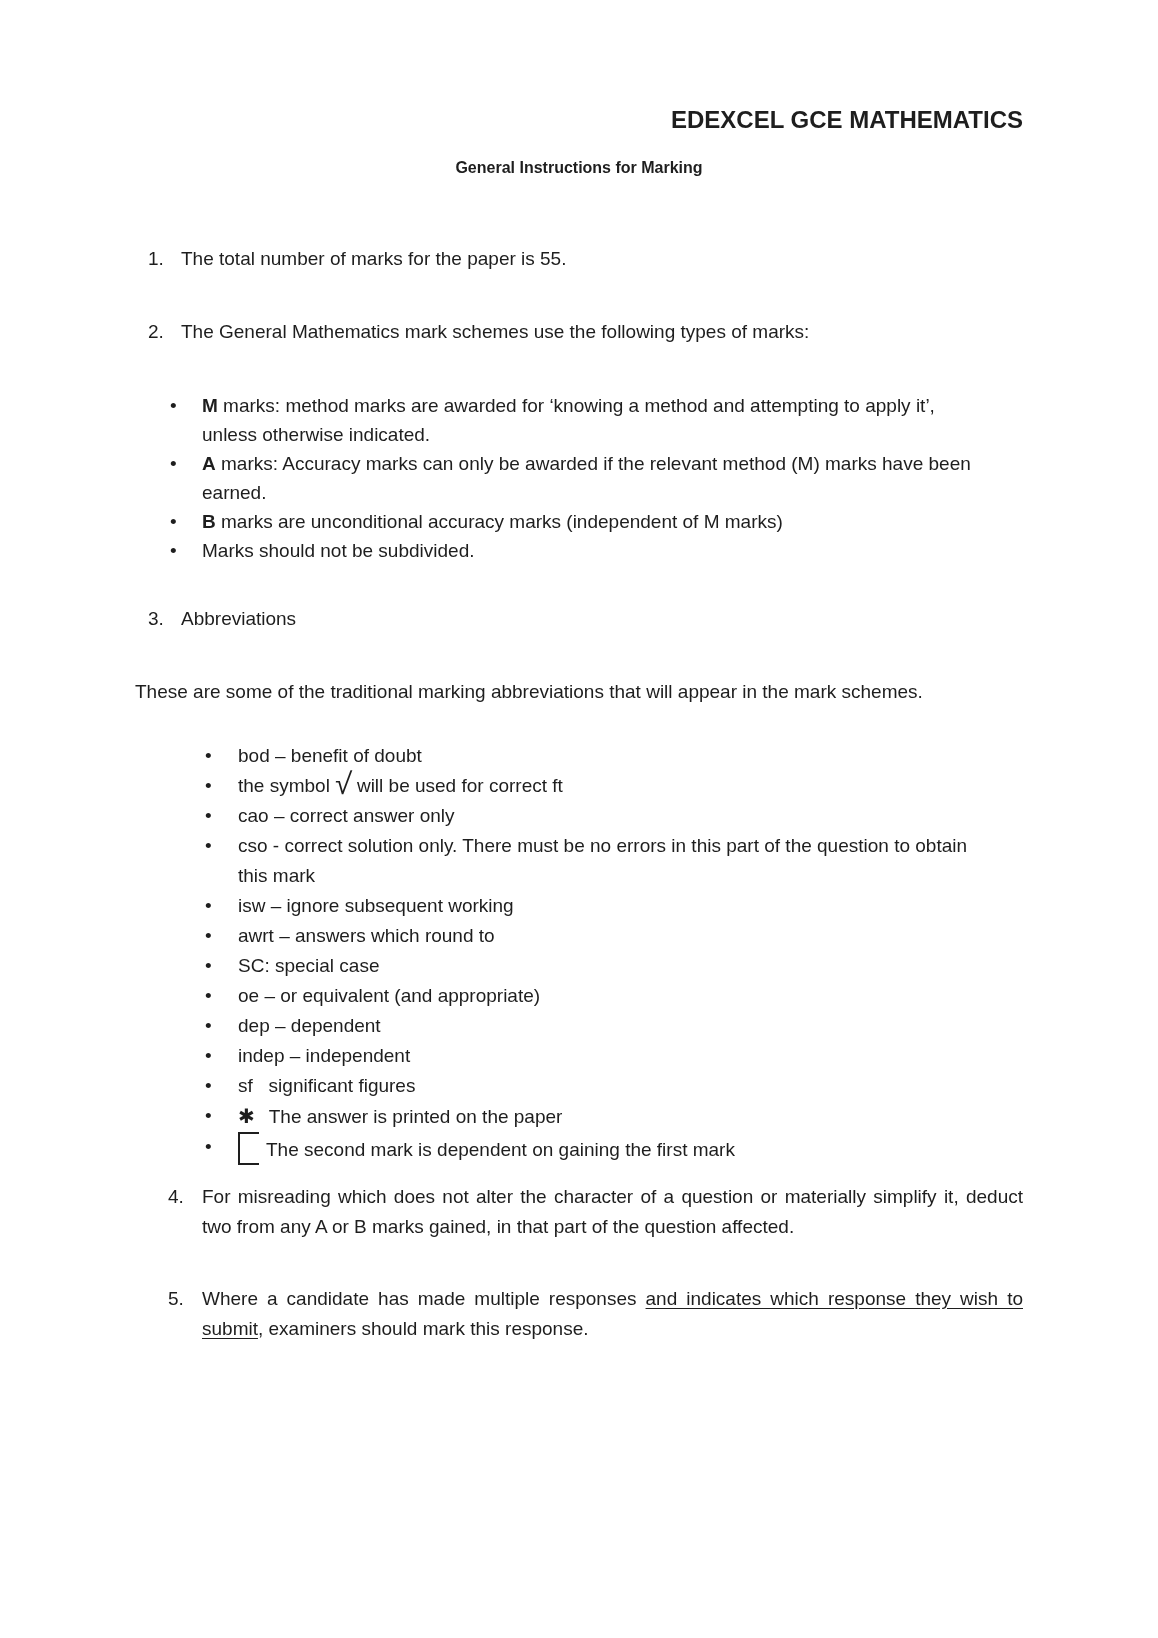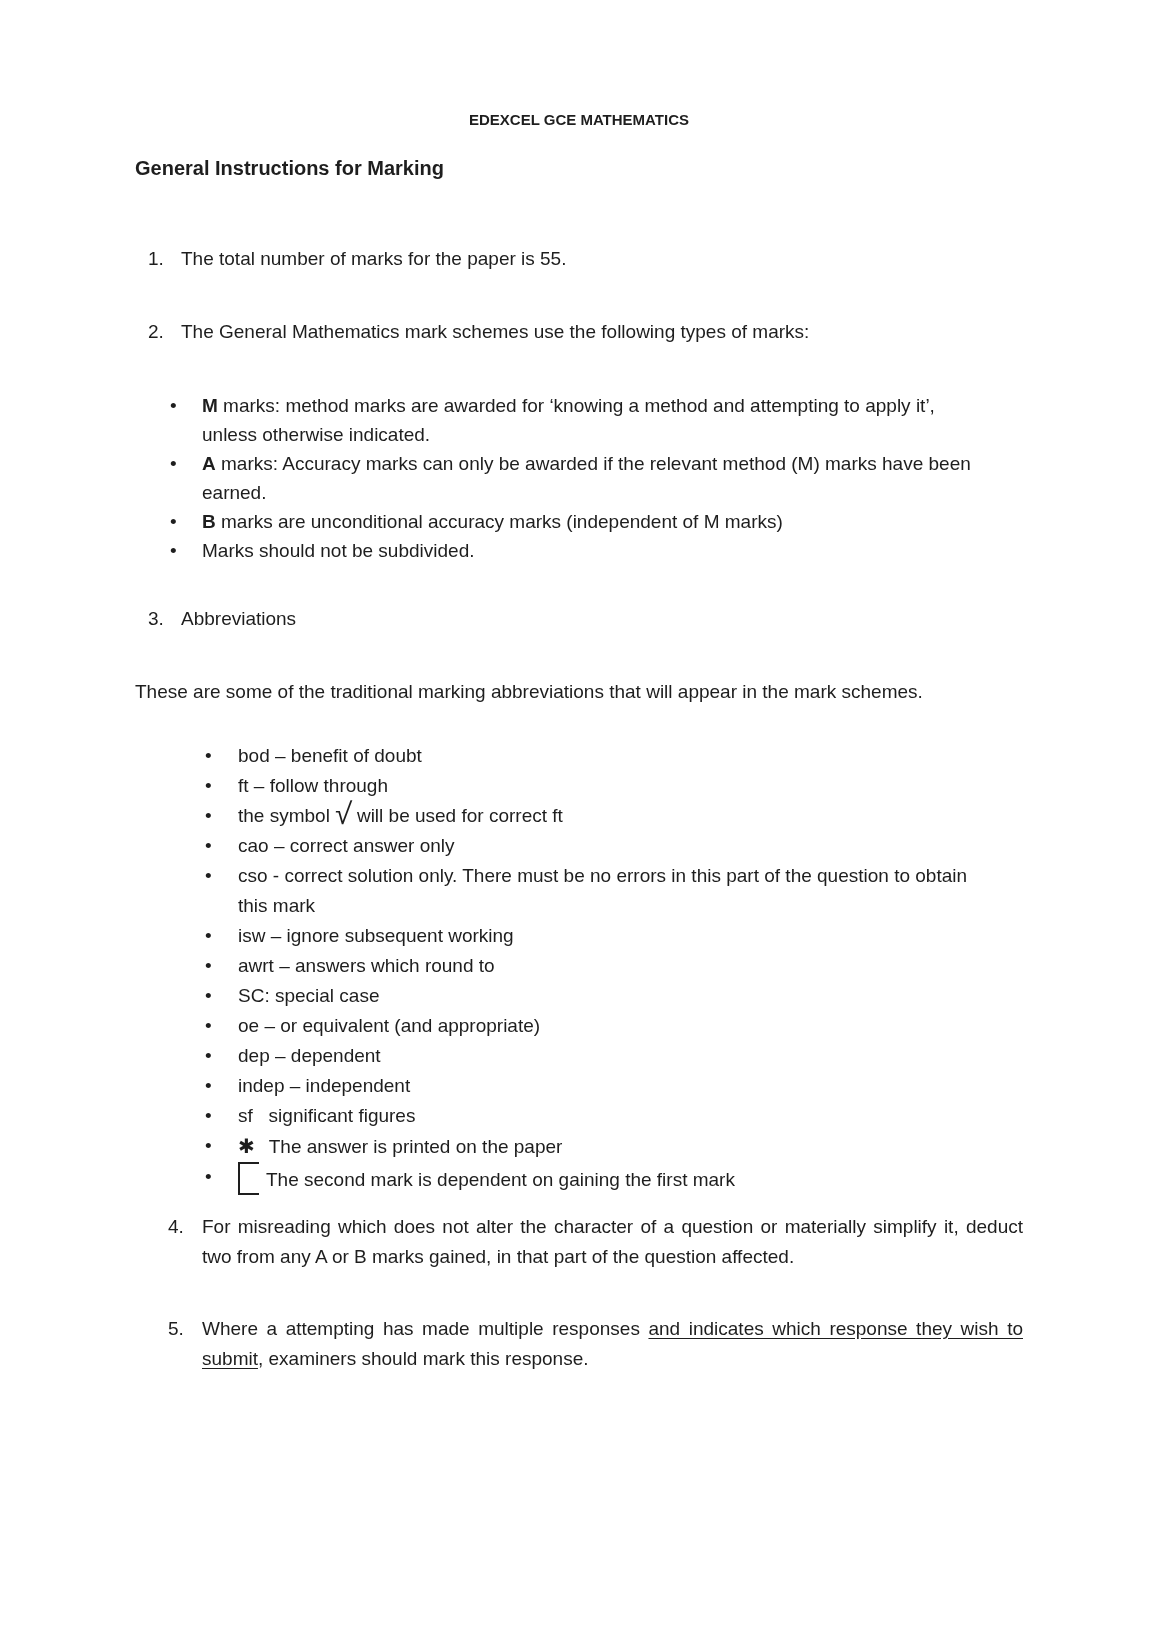--- a/index.html
+++ b/index.html
@@ -9,30 +9,30 @@
     box-sizing: border-box;
     background: #ffffff;
     color: #1e1e1e;
     font-family: "Liberation Sans", "DejaVu Sans", sans-serif;
     font-size: 19px;
     line-height: 28px;
     padding: 108px 135px 0 135px;
     overflow: hidden;
   }
   .doc-title {
+    text-align: right;
+    font-weight: 700;
+    font-size: 24px;
+    line-height: 24px;
+    margin: 0 0 24px 0;
+  }
+  .doc-subtitle {
     text-align: center;
     font-weight: 700;
-    font-size: 15px;
-    line-height: 24px;
-    margin: 0 0 24px 0;
-  }
-  .doc-subtitle {
-    text-align: left;
-    font-weight: 700;
-    font-size: 20px;
+    font-size: 16px;
     line-height: 24px;
     margin: 0 0 65px 0;
   }
   .num-item {
     display: flex;
     align-items: flex-start;
   }
   .num-item .num {
     flex: 0 0 33px;
     margin-left: 13px;
@@ -151,23 +151,20 @@
     <span class="txt">Abbreviations</span>
   </div>
 
   <p class="intro-para">These are some of the traditional marking abbreviations that will appear in the mark schemes.</p>
 
   <ul class="abbrev-list">
     <li>
       <span class="pre-space">bod – benefit of doubt</span>
     </li>
     <li>
-      <span class="pre-space">ft – follow through</span>
-    </li>
-    <li>
       <span>the symbol </span><span class="root-symbol">√</span><span> will be used for correct ft</span>
     </li>
     <li>
       <span class="pre-space">cao – correct answer only</span>
     </li>
     <li>
       <span class="pre-space">cso - correct solution only. There must be no errors in this part of the question to obtain this mark</span>
     </li>
     <li>
       <span class="pre-space">isw – ignore subsequent working</span>
@@ -198,16 +195,16 @@
     </li>
   </ul>
 
   <div class="num-item indent2 mb42 item4-block">
     <span class="num">4.</span>
     <span class="txt justify">For misreading which does not alter the character of a question or materially simplify it, deduct two from any A or B marks gained, in that part of the question affected.</span>
   </div>
 
   <div class="num-item indent2 item5-block">
     <span class="num">5.</span>
-    <span class="txt justify"><span>Where a attempting has made multiple responses </span><span class="u">and indicates which response they wish to submit</span><span>, examiners should mark this response.</span></span>
+    <span class="txt justify"><span>Where a candidate has made multiple responses </span><span class="u">and indicates which response they wish to submit</span><span>, examiners should mark this response.</span></span>
   </div>
 
 </div>
 
 </body></html>

